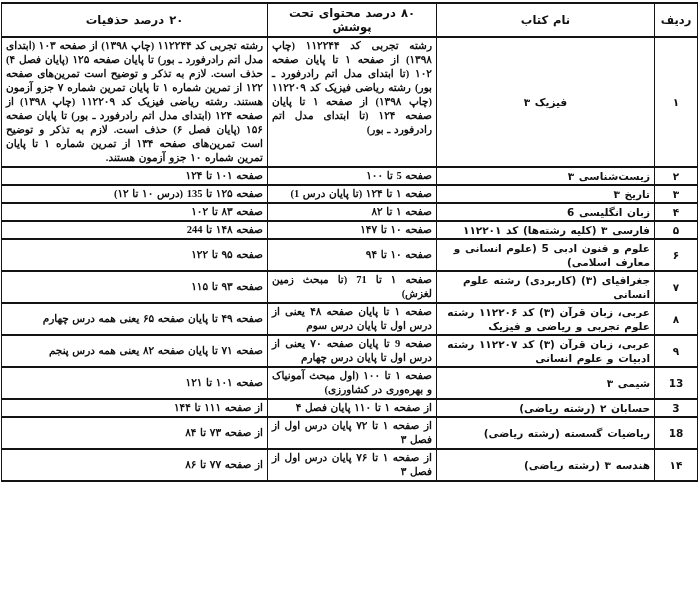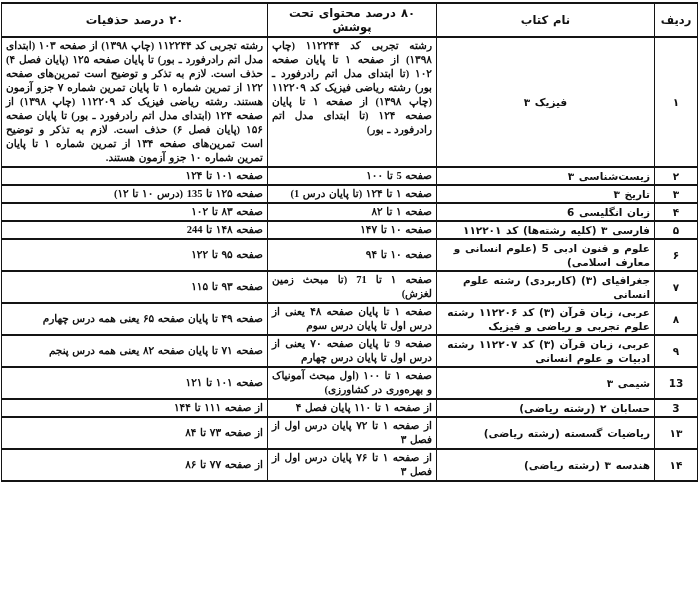--- a/index.html
+++ b/index.html
@@ -151,21 +151,21 @@
   </tr>
 
   <tr>
     <td class="num">3</td>
     <td class="book">حسابان ۲ (رشته ریاضی)</td>
     <td class="covered">از صفحه ۱ تا ۱۱۰ پایان فصل ۴</td>
     <td class="deleted">از صفحه ۱۱۱ تا ۱۴۴</td>
   </tr>
 
   <tr>
-    <td class="num">۱۳</td>
+    <td class="num">18</td>
     <td class="book">ریاضیات گسسته (رشته ریاضی)</td>
     <td class="covered">از صفحه ۱ تا ۷۲ پایان درس اول از فصل ۳</td>
     <td class="deleted">از صفحه ۷۳ تا ۸۴</td>
   </tr>
 
   <tr>
     <td class="num">۱۴</td>
     <td class="book">هندسه ۳ (رشته ریاضی)</td>
     <td class="covered">از صفحه ۱ تا ۷۶ پایان درس اول از فصل ۳</td>
     <td class="deleted">از صفحه ۷۷ تا ۸۶</td>

